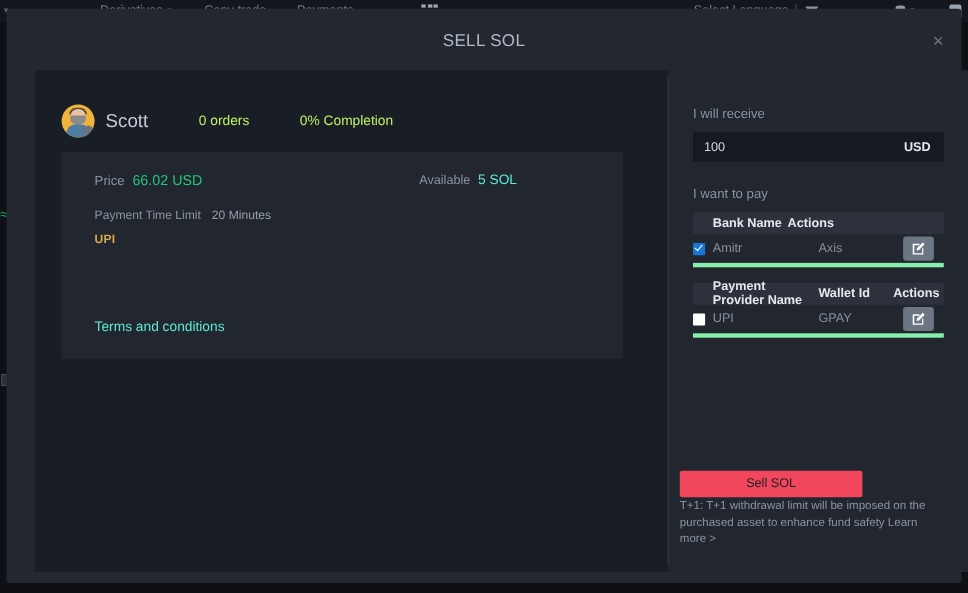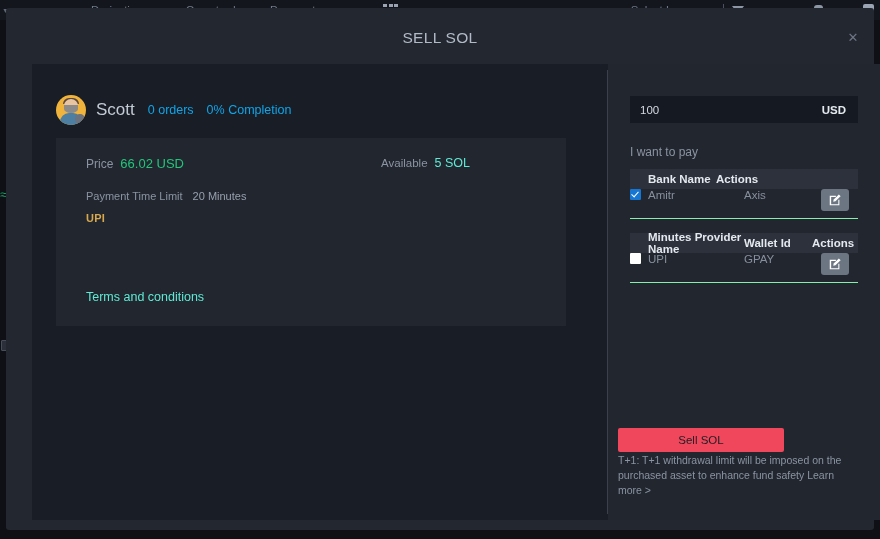--- a/index.html
+++ b/index.html
@@ -207,22 +207,22 @@
     background: #6b7280;
     border-radius: 50%;
   }
   .seller-name {
     font-size: 17px;
     color: #c3cad4;
     margin-left: 10px;
   }
   .seller-stat {
     font-size: 12.5px;
-    color: #0ea5e9;
-    margin-left: 13px;
+    color: #bef264;
+    margin-left: 46px;
   }
 
   .price-card {
     margin-top: 12px;
     margin-left: 12px;
     width: 510px;
     height: 188px;
     background: #22262f;
     position: relative;
   }
@@ -335,23 +335,23 @@
     font-weight: bold;
     color: #e4e9ef;
   }
   .acct-head .c-check { width: 18px; flex: none; }
   .acct-head .c-name  { flex: 1; }
   .acct-head .c-mid   { width: 68px; flex: none; }
   .acct-head .c-act   { width: 46px; flex: none; }
 
   .acct-row {
     display: flex;
-    align-items: flex-start;
+    align-items: center;
     height: 30px;
-    border-bottom: 1px solid #86efac;
+    border-bottom: 4px solid #86efac;
     position: relative;
   }
   .acct-row .c-check { width: 18px; flex: none; display: flex; align-items: center; }
   .acct-row .c-name  { flex: 1; font-size: 11.5px; color: #878f9c; }
   .acct-row .c-mid   { width: 68px; flex: none; font-size: 11.5px; color: #878f9c; }
   .acct-row .c-act   { width: 46px; flex: none; display: flex; justify-content: center; }
 
   .cbx {
     width: 11px; height: 11px;
     border-radius: 1px;
@@ -488,20 +488,21 @@
         </div>
         <div class="upi-badge">UPI</div>
         <div class="terms">Terms and conditions</div>
       </div>
     </div>
 
     <div class="col-divider"></div>
 
     <div class="right-col">
 
+      <div class="field-label">I will receive</div>
       <div class="input-row">
         <input type="text" value="100" style="">
         <span class="unit">USD</span>
       </div>
 
       <div class="field-label">I want to pay</div>
 
       <div class="acct-table">
         <div class="acct-head">
           <span class="c-check"></span>
@@ -521,21 +522,21 @@
                 <path d="M12.4 1.6l2 2-5.9 5.9-2.5.5.5-2.5z" fill="#ffffff"></path>
               </svg>
             </span>
           </span>
         </div>
       </div>
 
       <div class="acct-table">
         <div class="acct-head">
           <span class="c-check"></span>
-          <span class="c-name">Minutes Provider Name</span>
+          <span class="c-name">Payment Provider Name</span>
           <span class="c-mid">Wallet Id</span>
           <span class="c-act">Actions</span>
         </div>
         <div class="acct-row">
           <span class="c-check">
             <span class="cbx unchecked"></span>
           </span>
           <span class="c-name">UPI</span>
           <span class="c-mid">GPAY</span>
           <span class="c-act">

